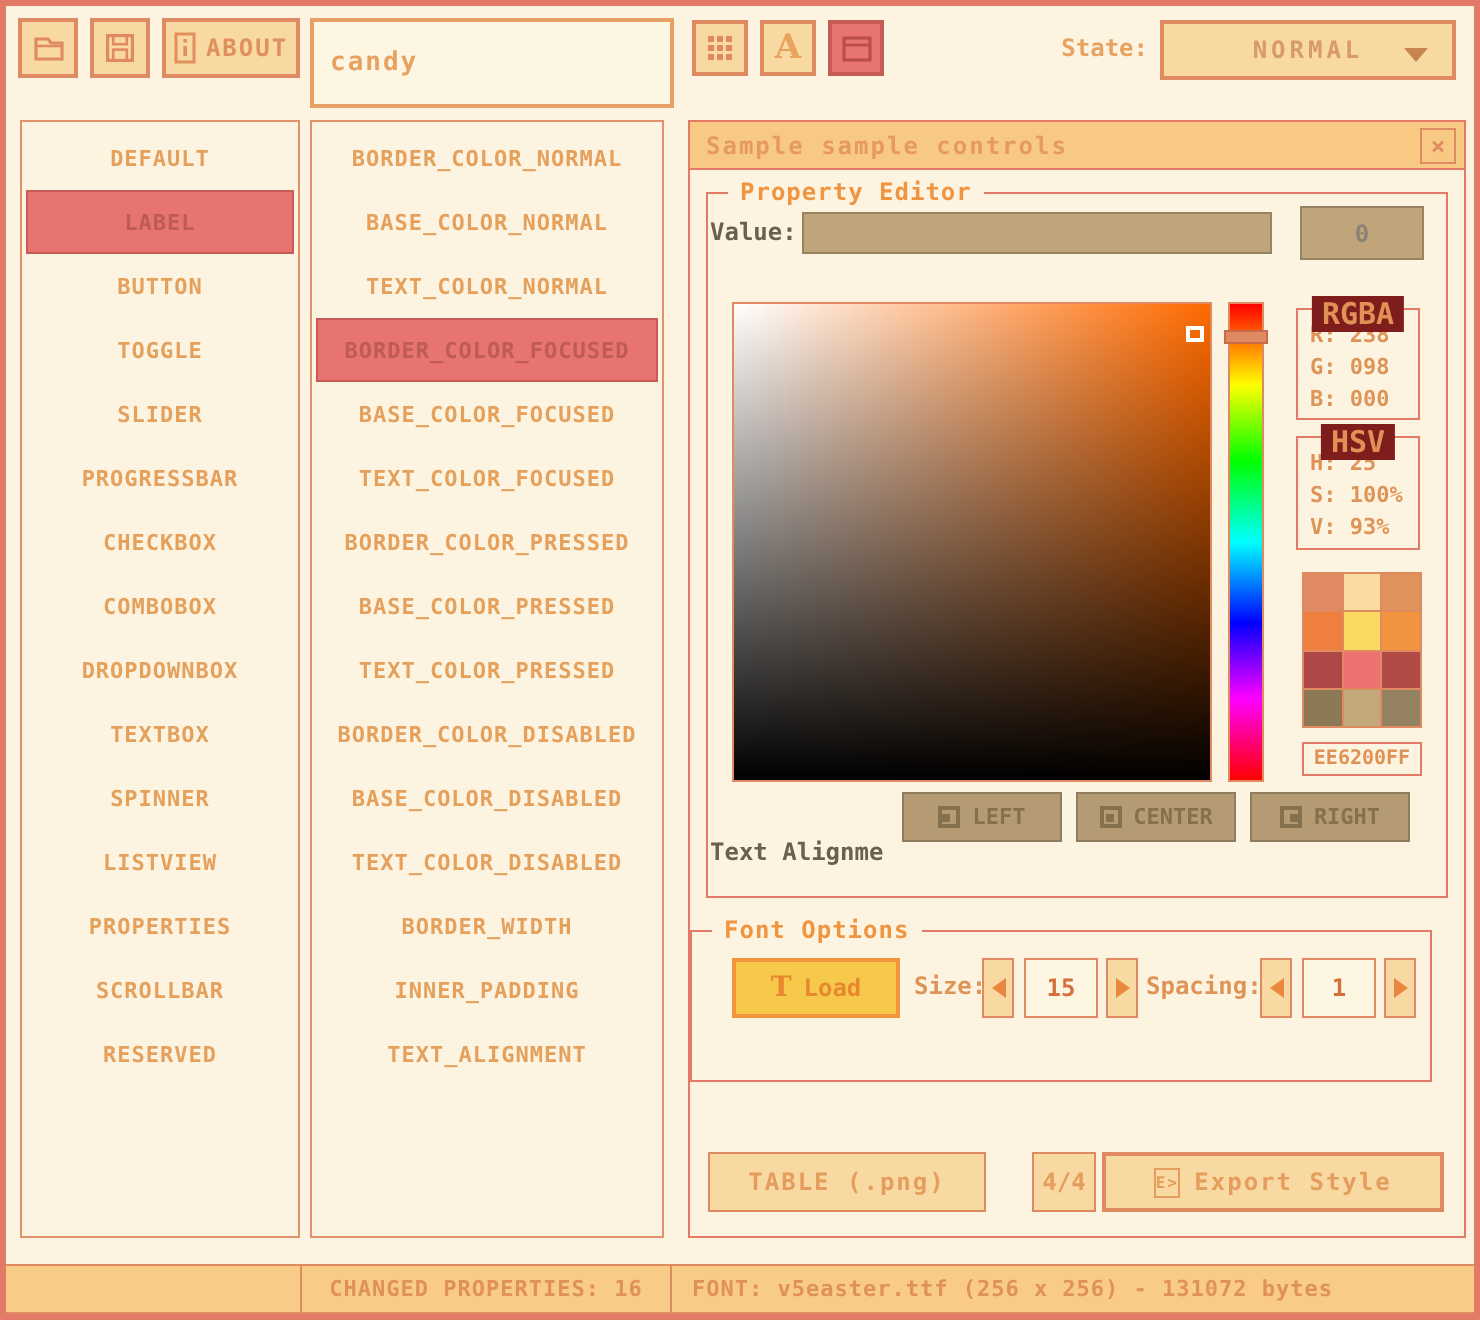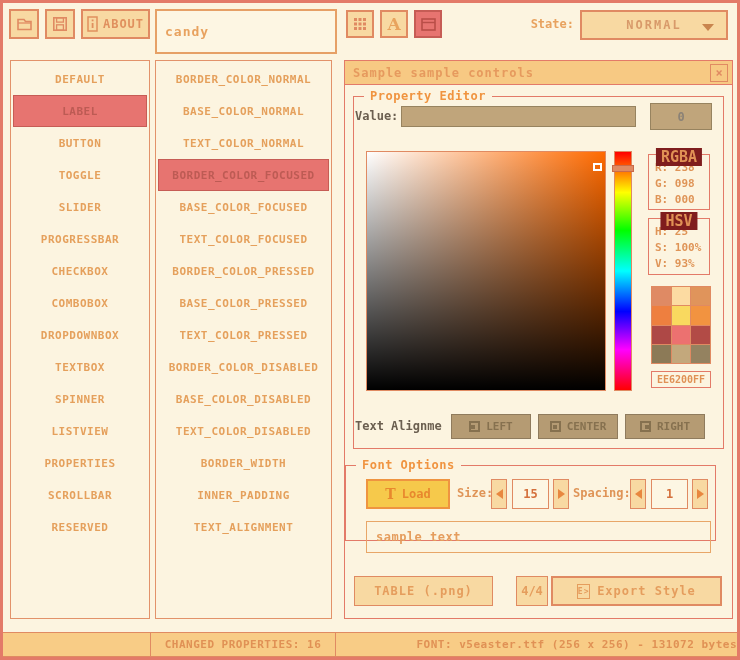--- a/index.html
+++ b/index.html
@@ -94,21 +94,21 @@
 
   .swatch-grid { position:absolute; left:306px; top:225px; width:60px; height:78px;
     border:1px solid #e08a62; background:#e08a62; display:grid;
     grid-template-columns:repeat(3,1fr); grid-auto-rows:1fr; gap:1px; }
   .swatch { cursor:pointer; }
   .hex-box { position:absolute; left:306px; top:310px; width:60px; height:17px; border:1px solid #e37a68;
     color:#e09155; font-size:10px; display:flex; align-items:center; justify-content:center; cursor:text; }
 
   .align-label { position:absolute; left:10px; top:358px; width:97px; color:#6b5f50; font-size:12px;
     white-space:nowrap; overflow:hidden; }
-  .align-btn { position:absolute; top:353px; height:25px; width:80px;
+  .align-btn { position:absolute; top:335px; height:25px; width:80px;
     background:#b59b73; border:1px solid #8f7b5d; color:#86714f; font-size:11px;
     display:flex; align-items:center; justify-content:center; gap:6px; cursor:pointer; }
   .align-icon { width:11px; height:11px; border:2px solid #86714f; display:flex; align-items:center; }
   .align-icon i { display:block; width:4px; height:4px; background:#86714f; }
   .ai-left { justify-content:flex-start; } .ai-center { justify-content:center; } .ai-right { justify-content:flex-end; }
 
   .load-btn { position:absolute; left:21px; top:418px; width:84px; height:30px;
     background:#f6c94b; border:2px solid #ef9440; color:#e8882e; font-size:12px;
     display:flex; align-items:center; justify-content:center; gap:6px; cursor:pointer; }
   .t-icon { font-family:"DejaVu Serif", serif; font-size:14px; line-height:1; }
@@ -130,21 +130,21 @@
   #table-btn { left:9px; width:139px; }
   #pages-box { left:171px; width:32px; cursor:default; letter-spacing:0; }
   #export-btn { left:206px; width:171px; border-width:2px; }
   .export-icon { width:13px; height:15px; border:1.5px solid #e59d5d; font-size:8px;
     display:flex; align-items:center; justify-content:center; color:#e59d5d; }
 
   
   .statusbar { position:absolute; left:3px; right:3px; top:632px; height:25px; display:flex;
     background:#f8cc86; border-top:1px solid #e08a62; border-bottom:1px solid #e08a62; z-index:10; }
   .status-cell { border-right:1px solid #e08a62; height:100%; display:flex; align-items:center;
-    color:#e09155; font-size:11px; letter-spacing:0.5px;justify-content:flex-end; }
+    color:#e09155; font-size:11px; letter-spacing:0.5px; }
   #status-empty { width:148px; }
   #status-changed { width:185px; justify-content:center; }
   #status-font { flex:1; padding-left:10px; border-right:none; }
 
   svg { display:block; }
 </style>
 </head>
 <body>
 
 <div class="frame"></div>
@@ -343,23 +343,20 @@
   <div class="fo-label" style="left:228px;">Spacing:</div>
   <div class="spin-btn" style="left:285px;">
     <span class="tri-l"></span>
   </div>
   <div class="spin-value" style="left:306px;">
     <span>1</span>
   </div>
   <div class="spin-btn" style="left:347px;">
     <span class="tri-r"></span>
   </div>
-  <div class="sample-text-box">
-    <span>sample text</span>
-  </div>
 
   <div class="bottom-btn" id="table-btn">
     <span>TABLE (.png)</span>
   </div>
   <div class="bottom-btn" id="pages-box">
     <span>4/4</span>
   </div>
   <div class="bottom-btn" id="export-btn">
     <span class="export-icon">E&gt;</span>
     <span>Export Style</span>

